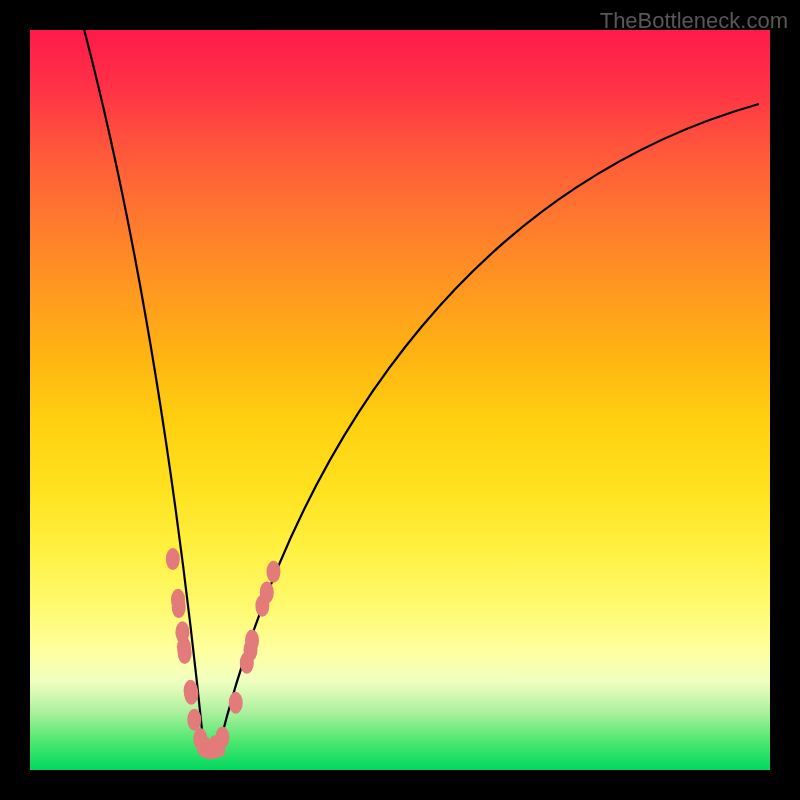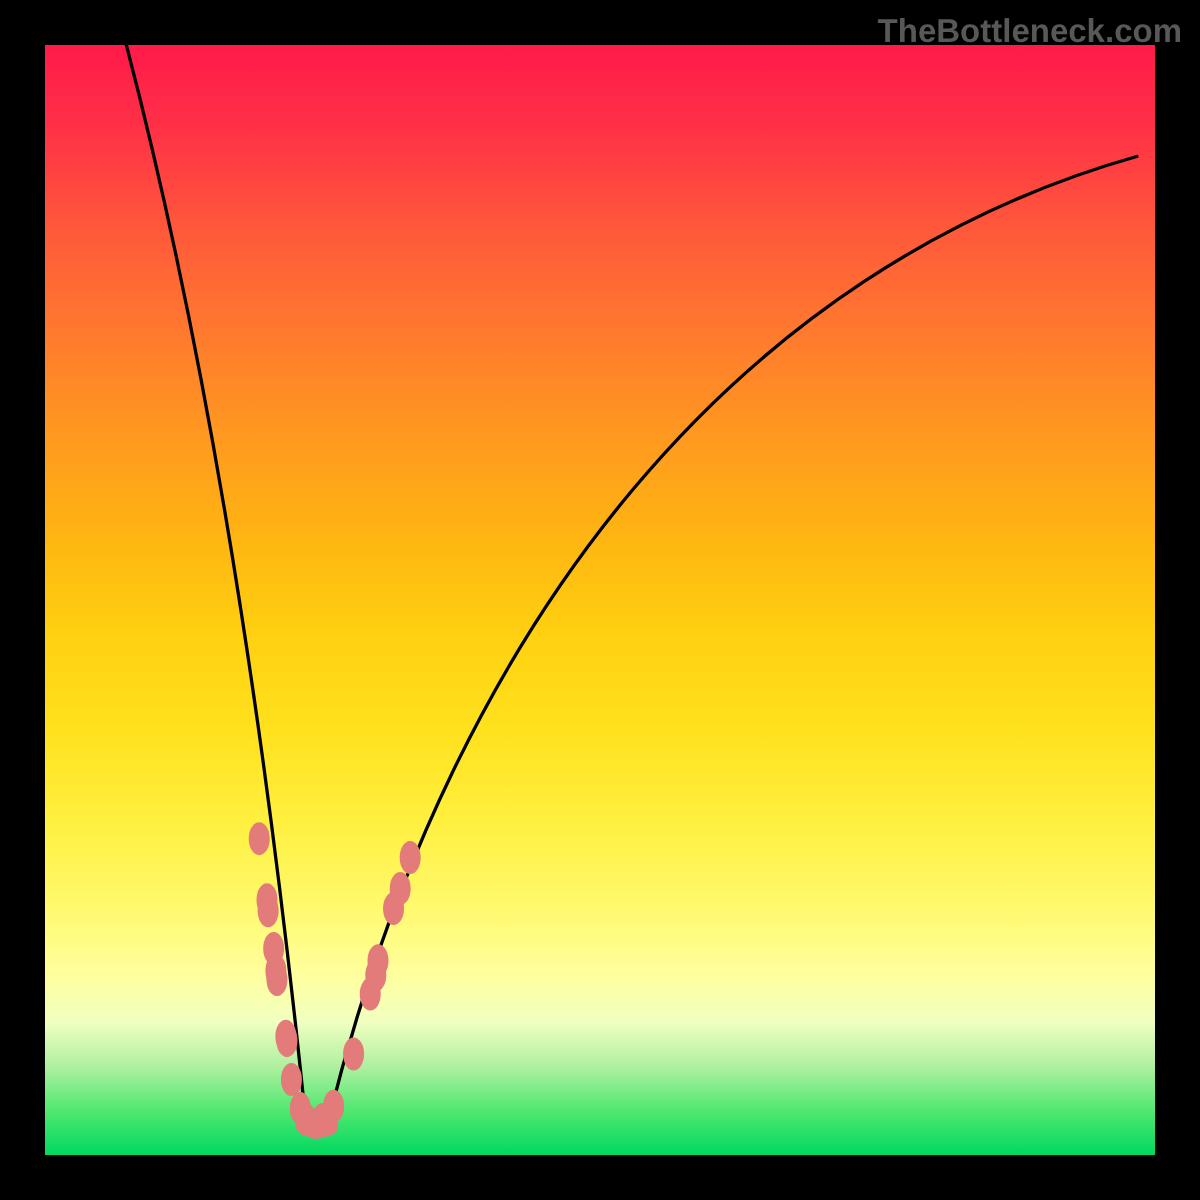--- a/index.html
+++ b/index.html
@@ -4,21 +4,21 @@
   <style>
     * { margin: 0; padding: 0; box-sizing: border-box; }
     body { width: 800px; height: 800px; background: #000; position: relative; font-family: Arial, sans-serif; }
     .container { width: 800px; height: 800px; position: relative; }
     .watermark {
       position: absolute;
       top: 8px;
       right: 12px;
       font-size: 22px;
       color: #585858;
-      font-weight: 700;
+      font-weight: 400;
       z-index: 10;
     }
     .plot-area {
       position: absolute;
       top: 30px;
       left: 30px;
       width: 740px;
       height: 740px;
     }
     .gradient-bg {

